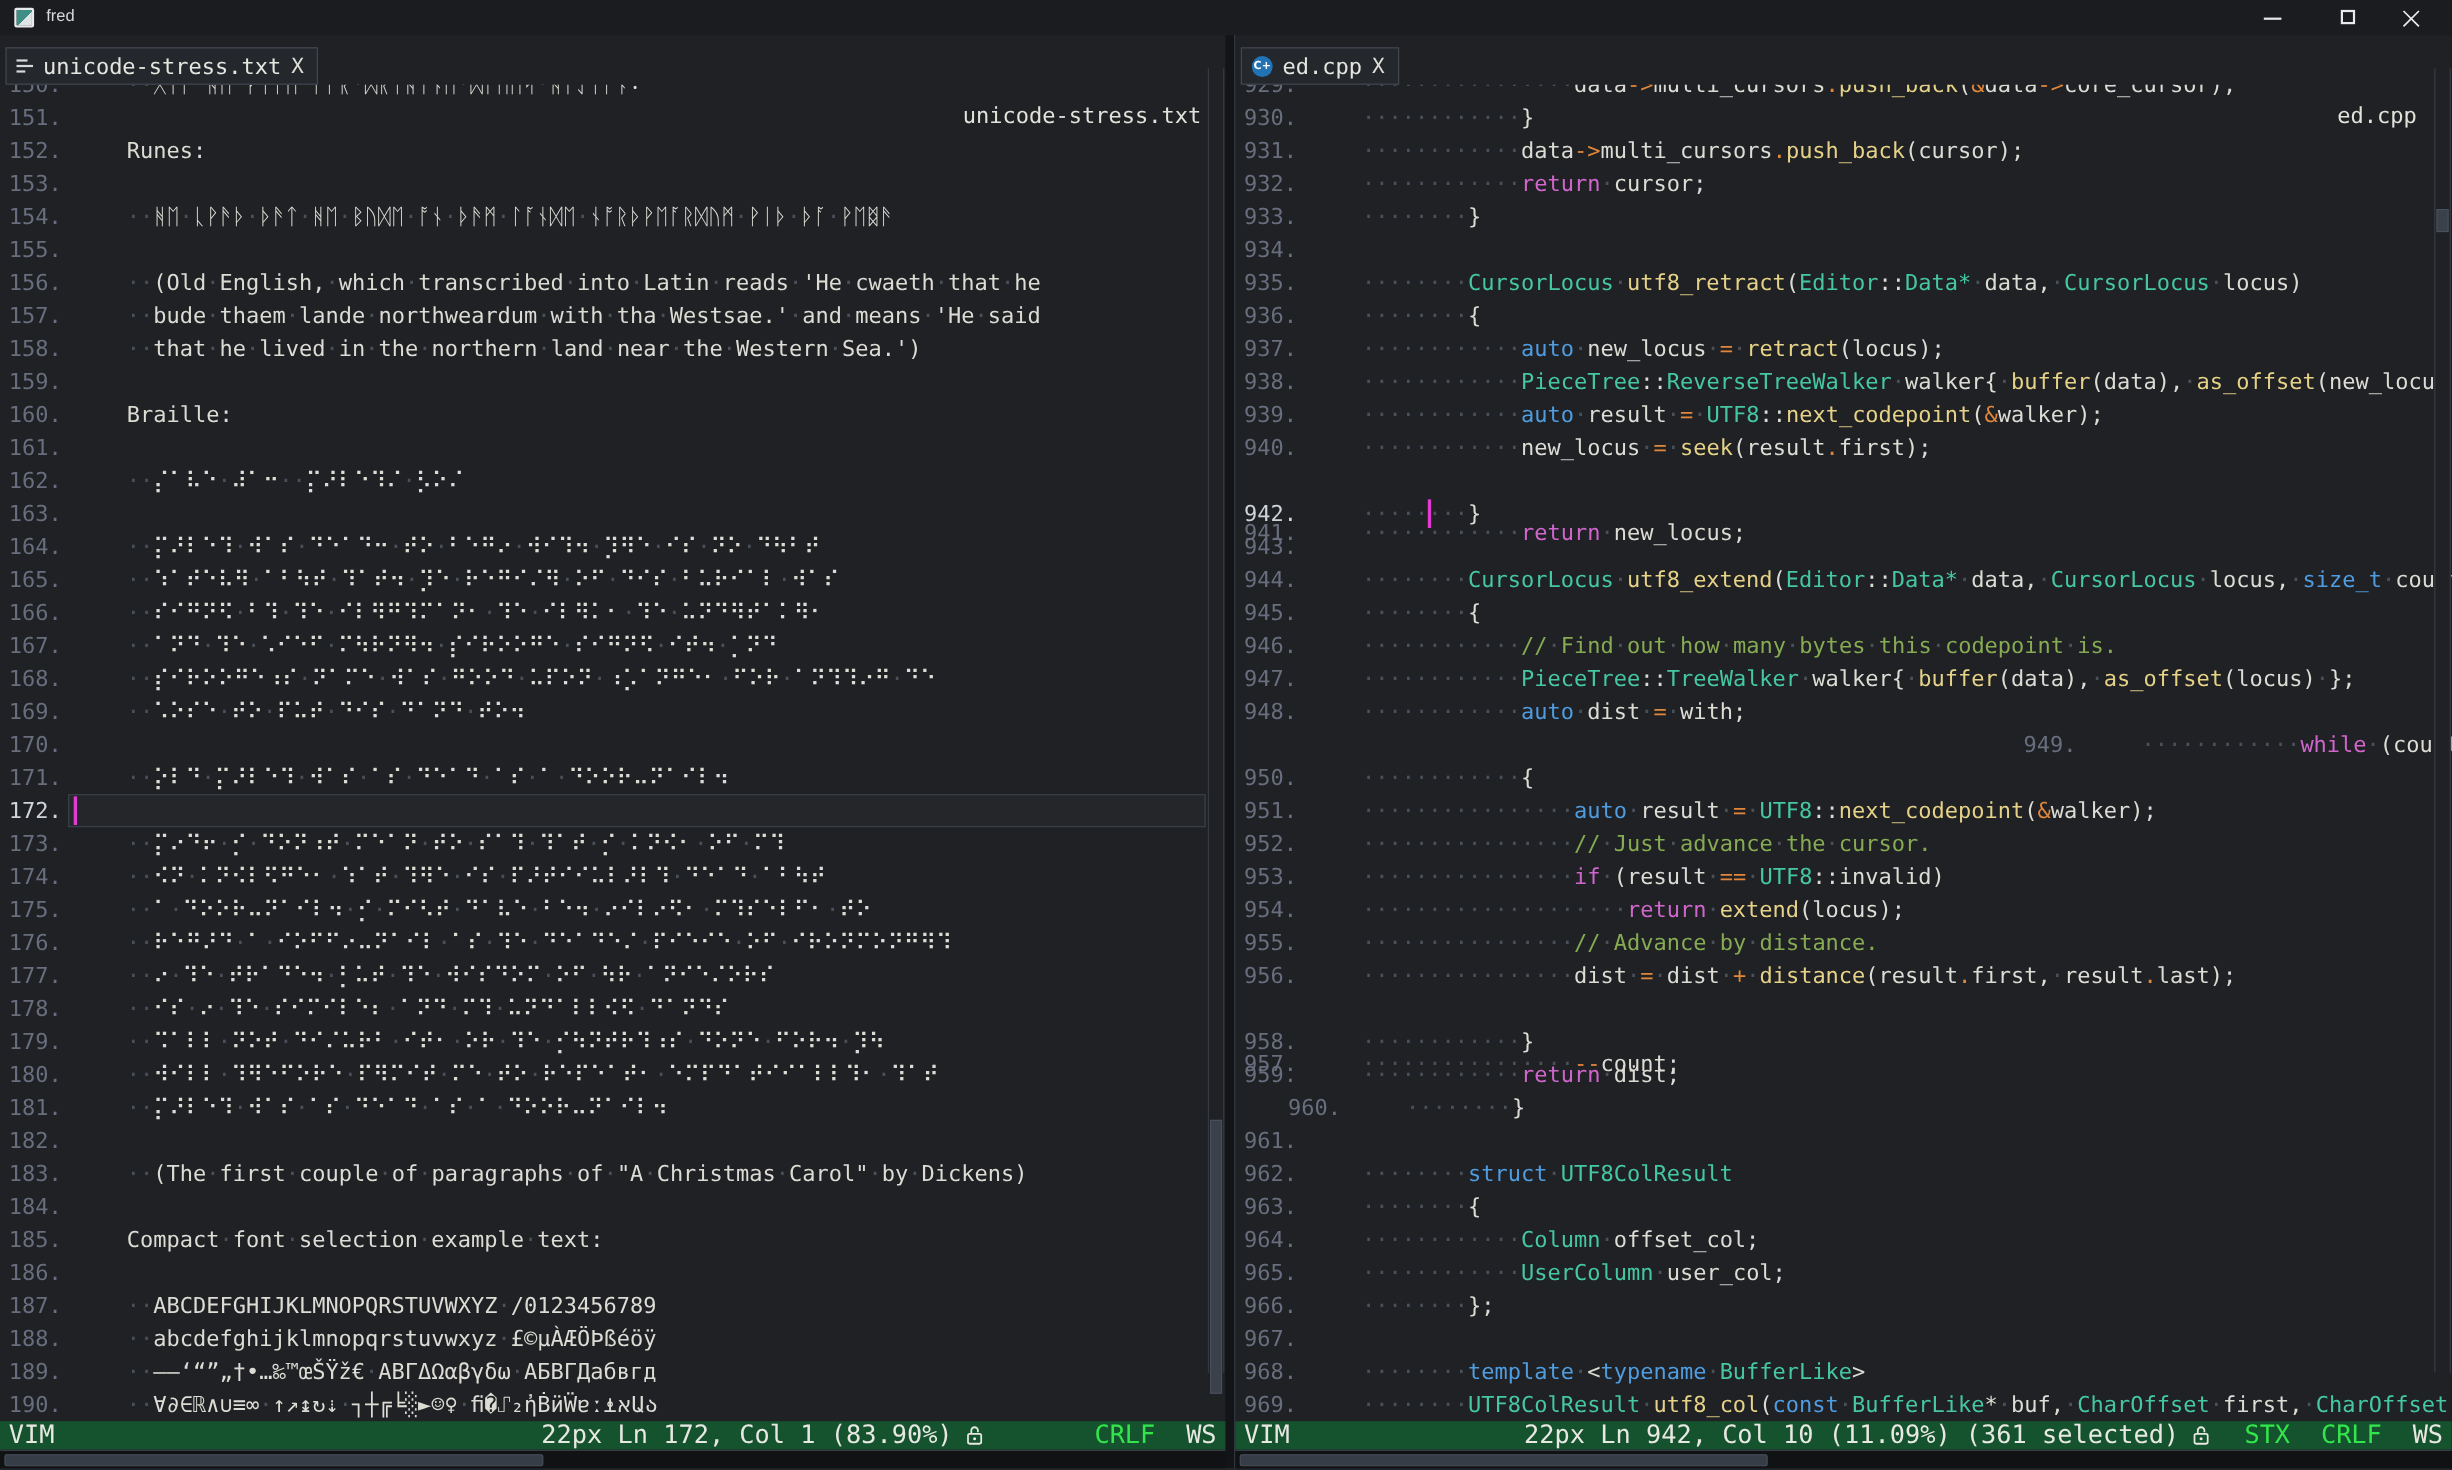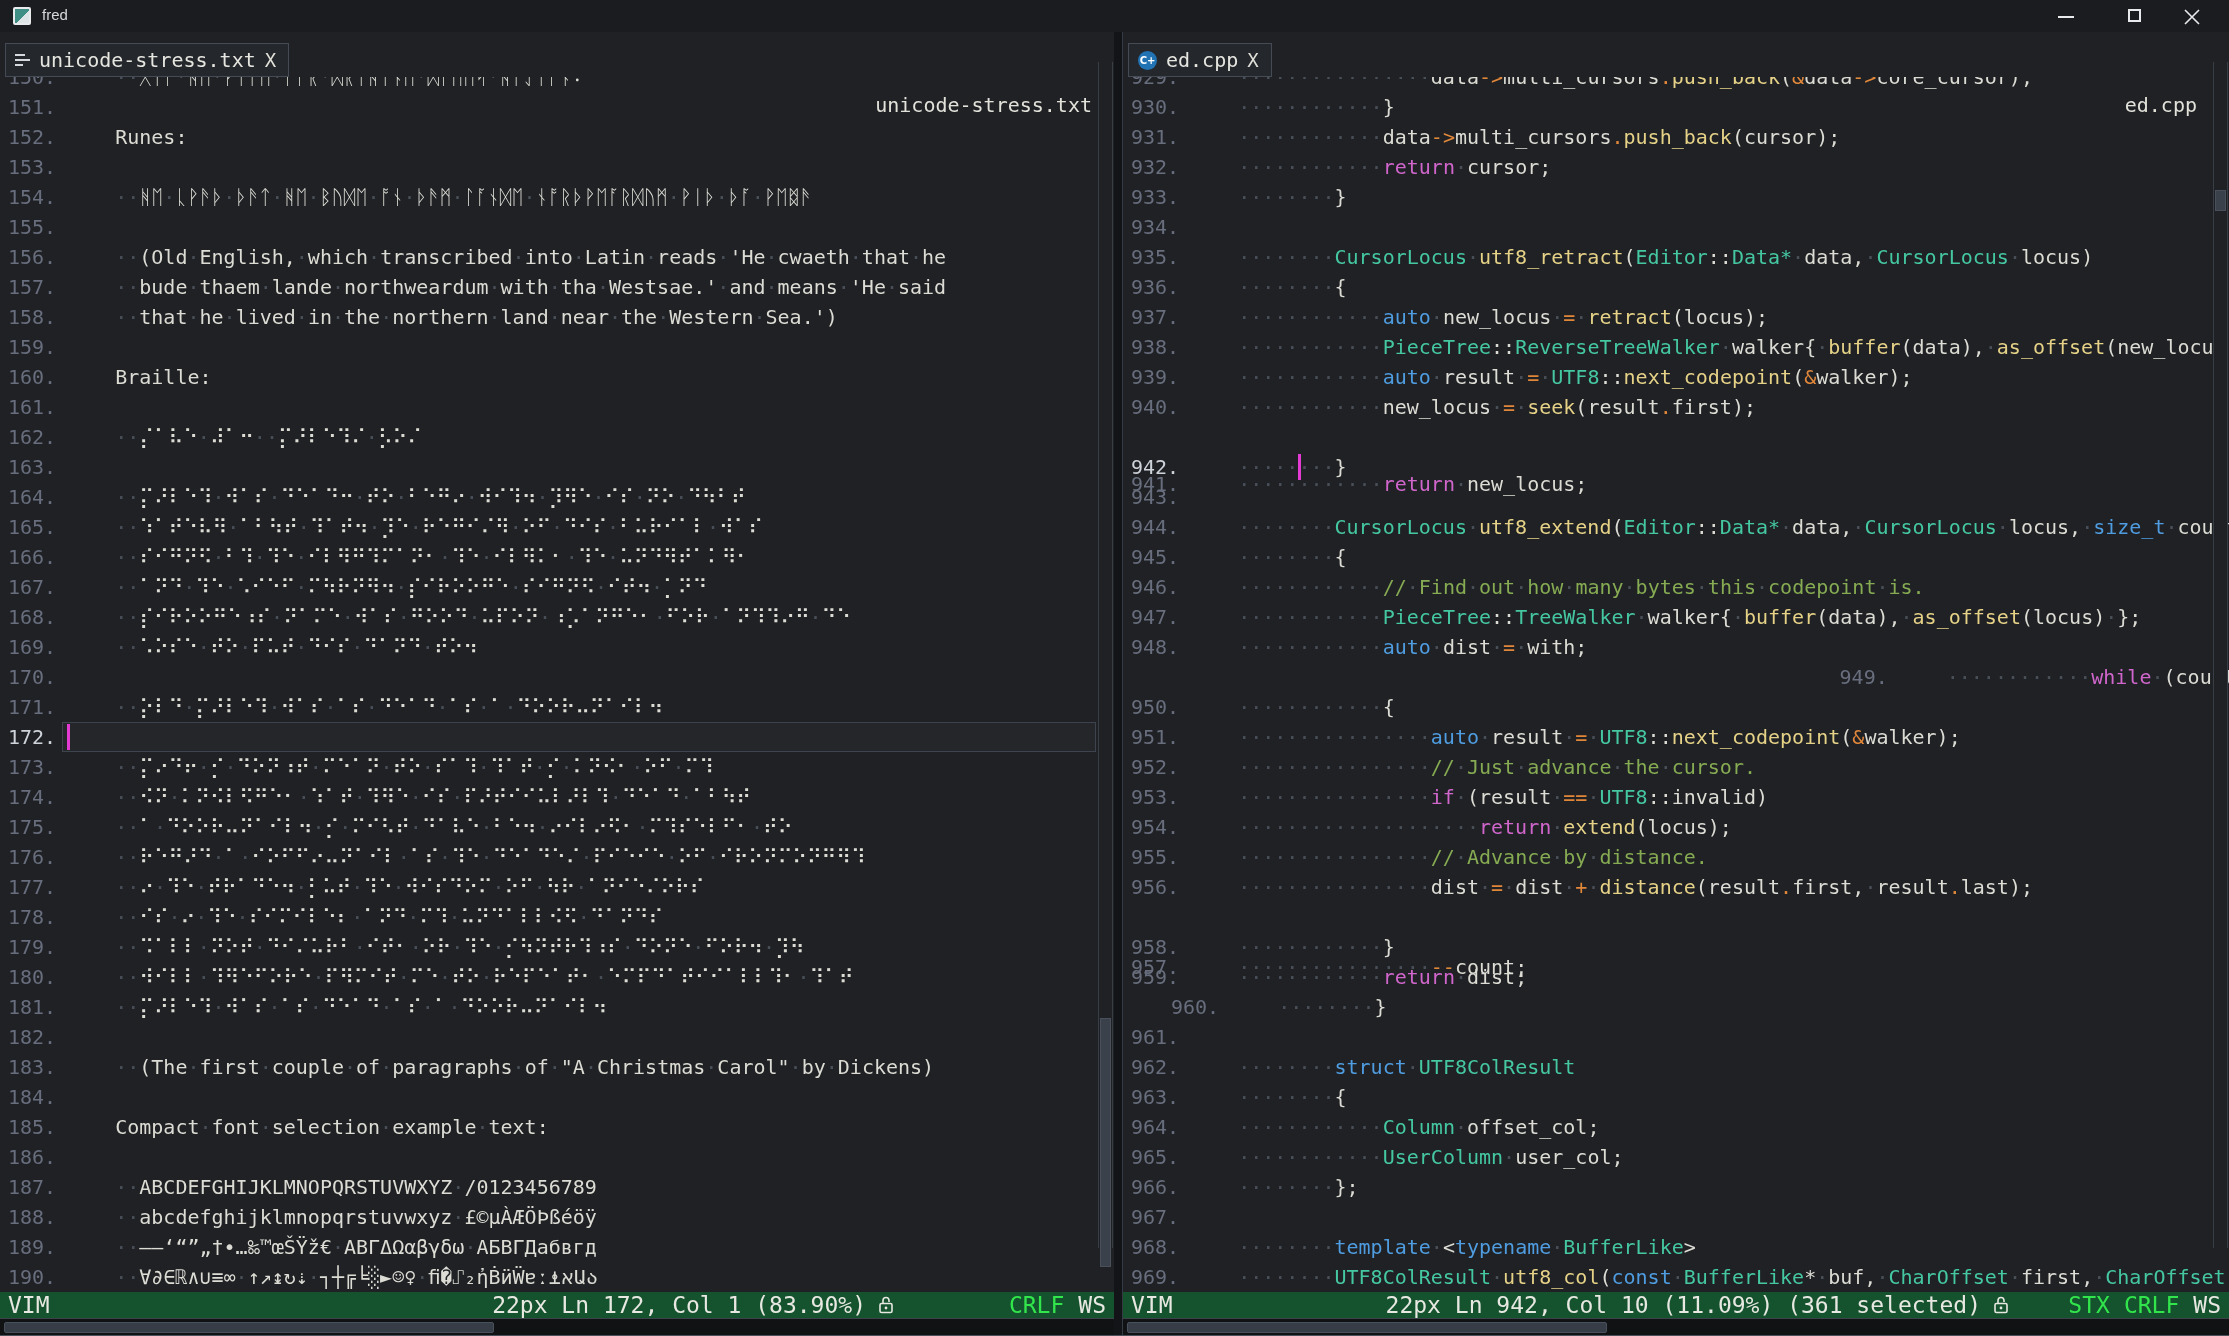--- a/index.html
+++ b/index.html
@@ -53,21 +53,21 @@
   
   .vscroll{position:absolute;right:1px;top:30px;bottom:44px;width:15px;background:#1f2125;
            border-left:1px solid #383e46;border-right:1px solid #383e46;z-index:5;box-sizing:border-box;}
   .vthumb{position:absolute;left:1px;width:11px;background:#3a414b;border:1px solid #49505b;box-sizing:border-box;}
   .pane-left .vthumb{top:956px;height:249px;}
   .pane-right .vthumb{top:128px;height:21px;}
   .statusbar{position:absolute;left:0;top:1260px;width:100%;height:26px;background:#14532d;font-size:23px;
              color:#e8e8e2;line-height:26px;z-index:6;}
   .sb-mode{position:absolute;left:8px;}
   .sb-right{position:absolute;right:220px;display:flex;align-items:center;gap:12px;height:26px;}
-  .sb-eol{position:absolute;right:8px;display:flex;gap:14px;height:26px;}
+  .sb-eol{position:absolute;right:8px;display:flex;gap:28px;height:26px;}
   .eol-green{color:#33e54c;}
   .eol-white{color:#e8e8e2;}
   .hscroll{position:absolute;left:0;top:1286px;width:100%;height:18px;background:#101214;
            border-top:1px solid #3c434b;z-index:6;box-sizing:border-box;}
   .hthumb{position:absolute;top:3px;height:11px;background:#363d47;border:1px solid #47505b;border-radius:2px;box-sizing:border-box;}
   .pane-left .hthumb{left:4px;width:490px;}
   .pane-right .hthumb{left:4px;width:480px;}
   .lock-icon{display:inline-block;}
 </style>
 </head>

